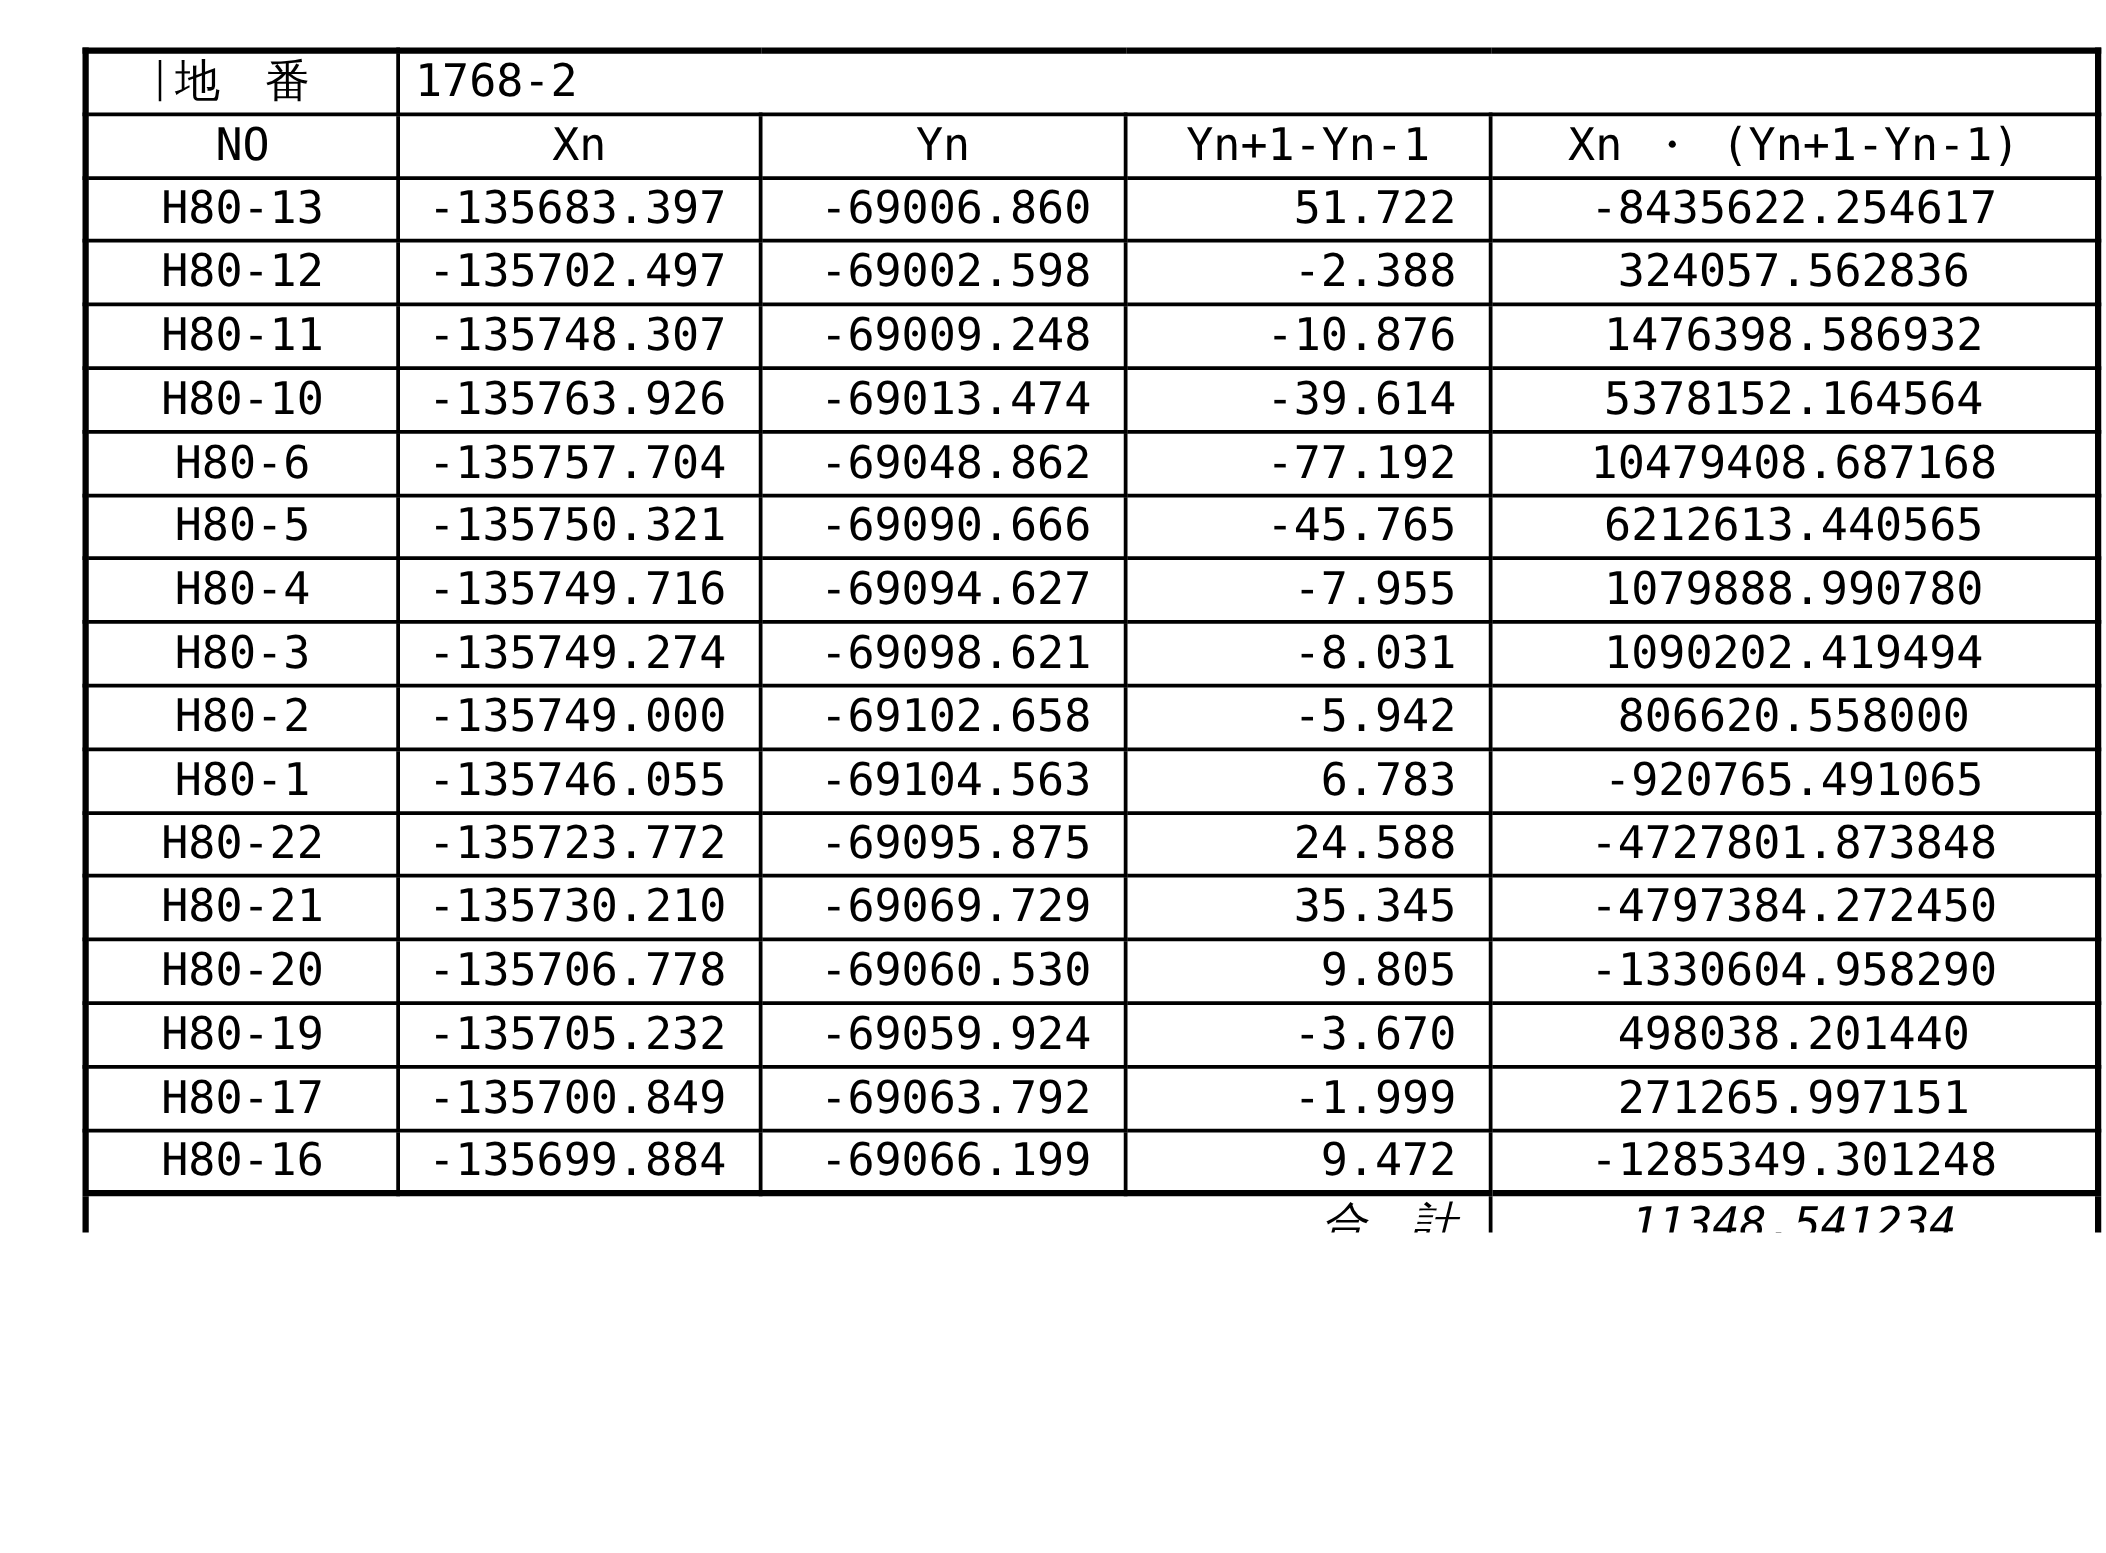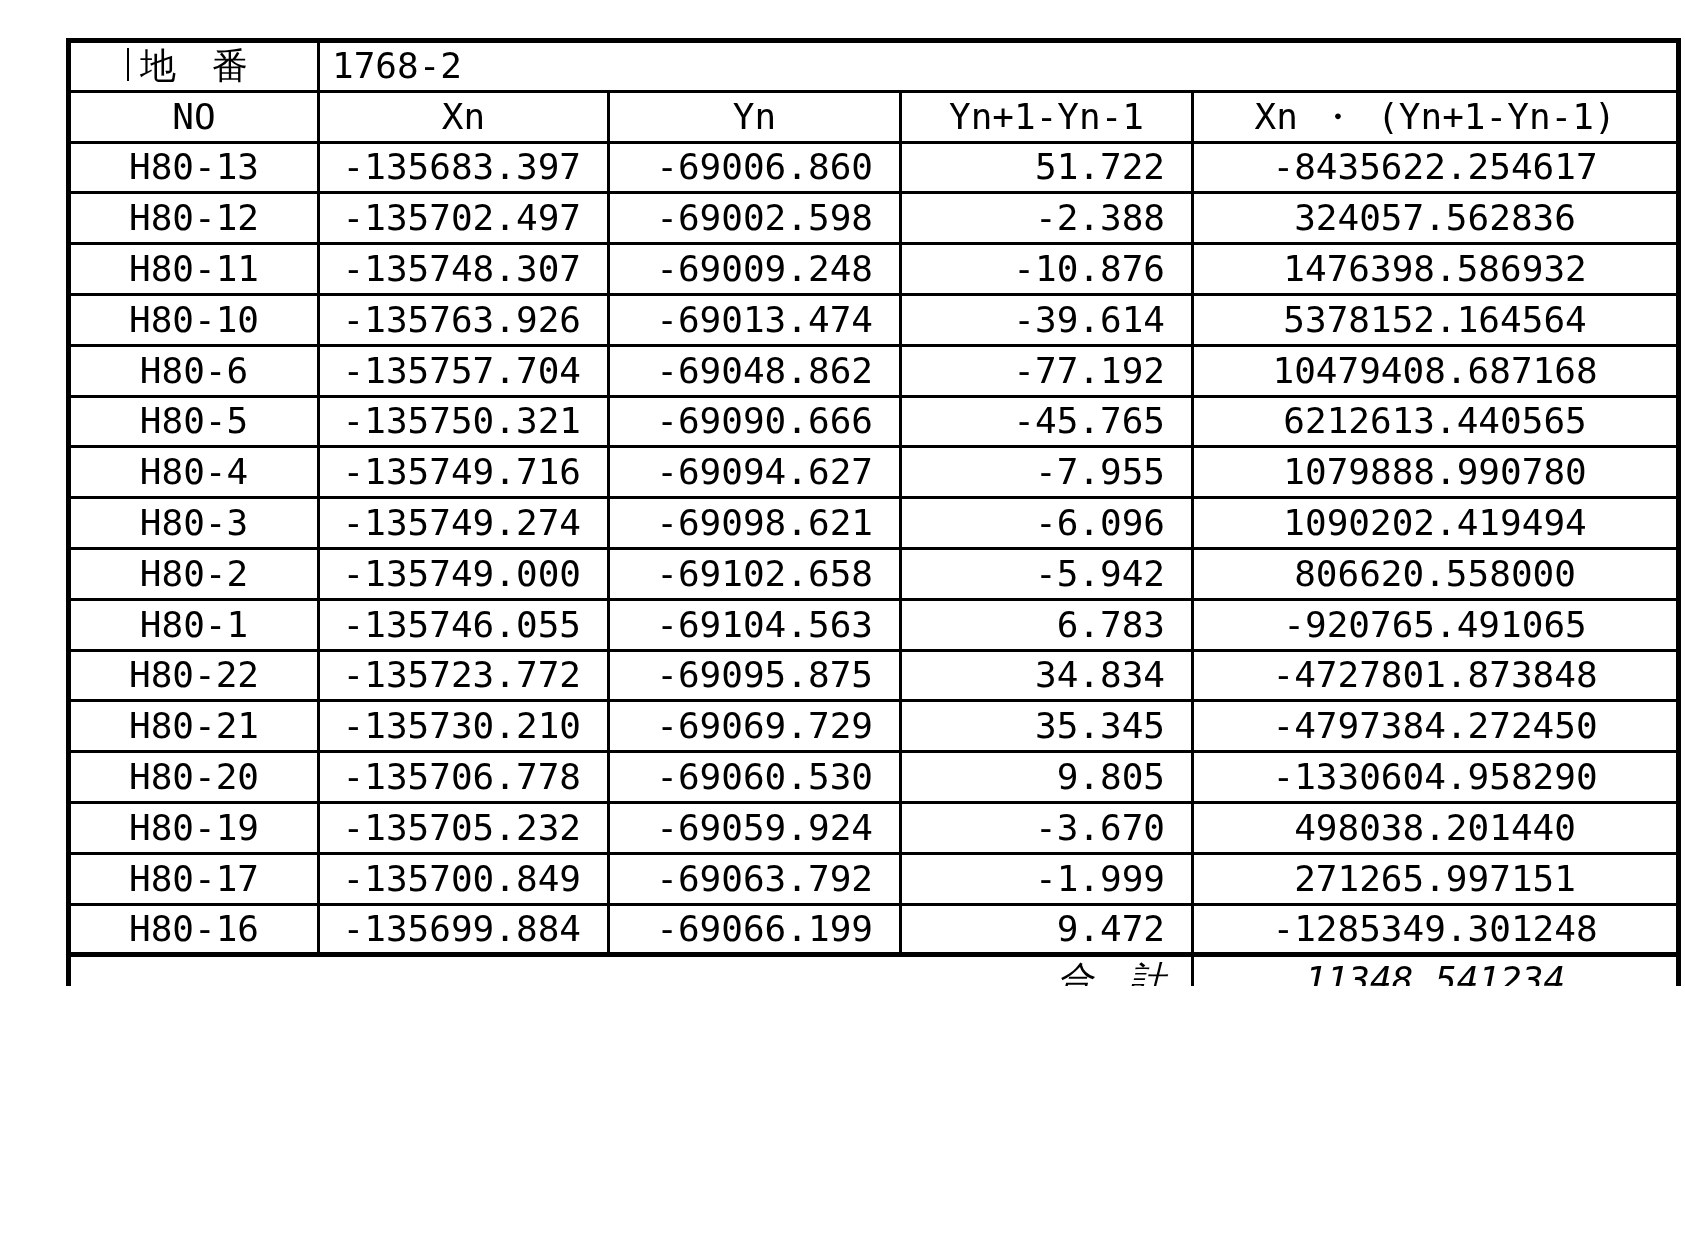--- a/index.html
+++ b/index.html
@@ -142,42 +142,42 @@
           <td class="al-c">H80-4</td>
           <td class="al-r">-135749.716</td>
           <td class="al-r">-69094.627</td>
           <td class="al-r">-7.955</td>
           <td class="al-c">1079888.990780</td>
         </tr>
         <tr>
           <td class="al-c">H80-3</td>
           <td class="al-r">-135749.274</td>
           <td class="al-r">-69098.621</td>
-          <td class="al-r">-6.096</td>
+          <td class="al-r">-8.031</td>
           <td class="al-c">1090202.419494</td>
         </tr>
         <tr>
           <td class="al-c">H80-2</td>
           <td class="al-r">-135749.000</td>
           <td class="al-r">-69102.658</td>
           <td class="al-r">-5.942</td>
           <td class="al-c">806620.558000</td>
         </tr>
         <tr>
           <td class="al-c">H80-1</td>
           <td class="al-r">-135746.055</td>
           <td class="al-r">-69104.563</td>
           <td class="al-r">6.783</td>
           <td class="al-c">-920765.491065</td>
         </tr>
         <tr>
           <td class="al-c">H80-22</td>
           <td class="al-r">-135723.772</td>
           <td class="al-r">-69095.875</td>
-          <td class="al-r">34.834</td>
+          <td class="al-r">24.588</td>
           <td class="al-c">-4727801.873848</td>
         </tr>
         <tr>
           <td class="al-c">H80-21</td>
           <td class="al-r">-135730.210</td>
           <td class="al-r">-69069.729</td>
           <td class="al-r">35.345</td>
           <td class="al-c">-4797384.272450</td>
         </tr>
         <tr>

